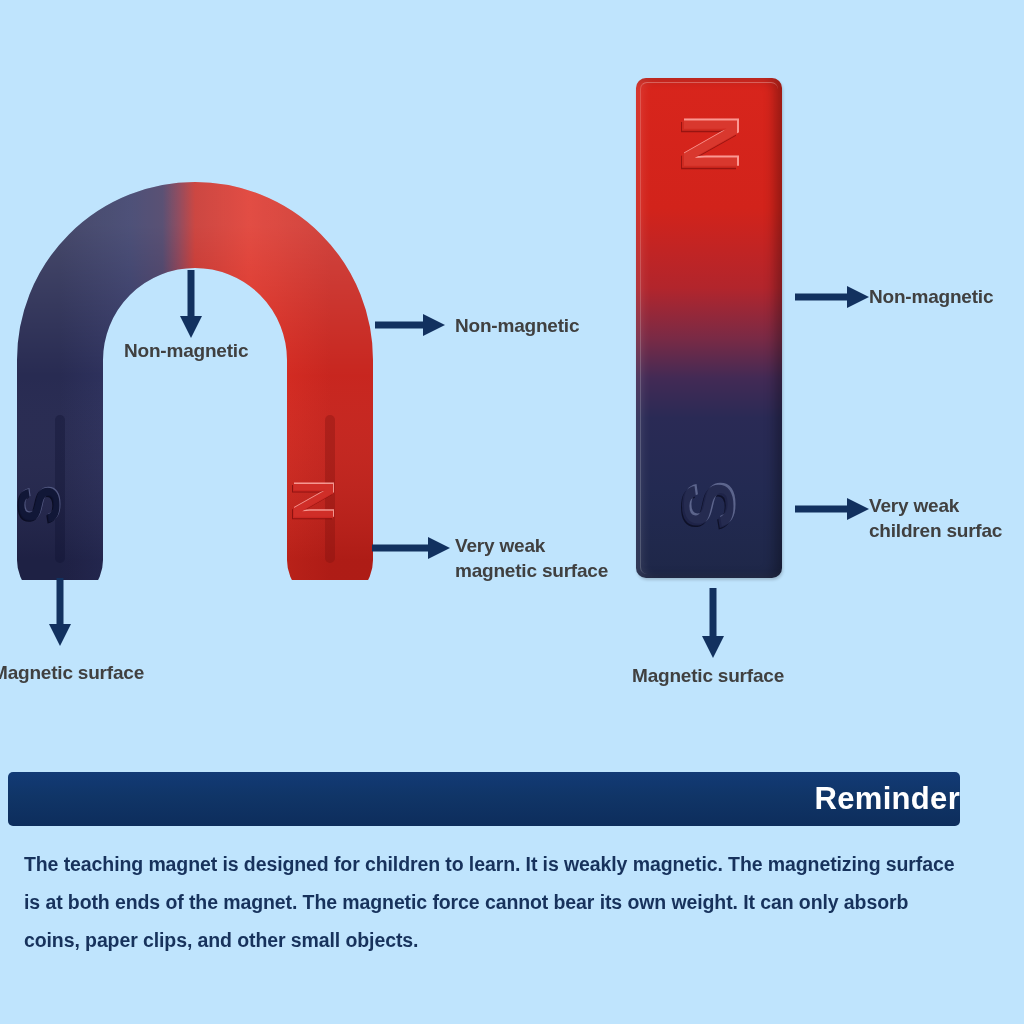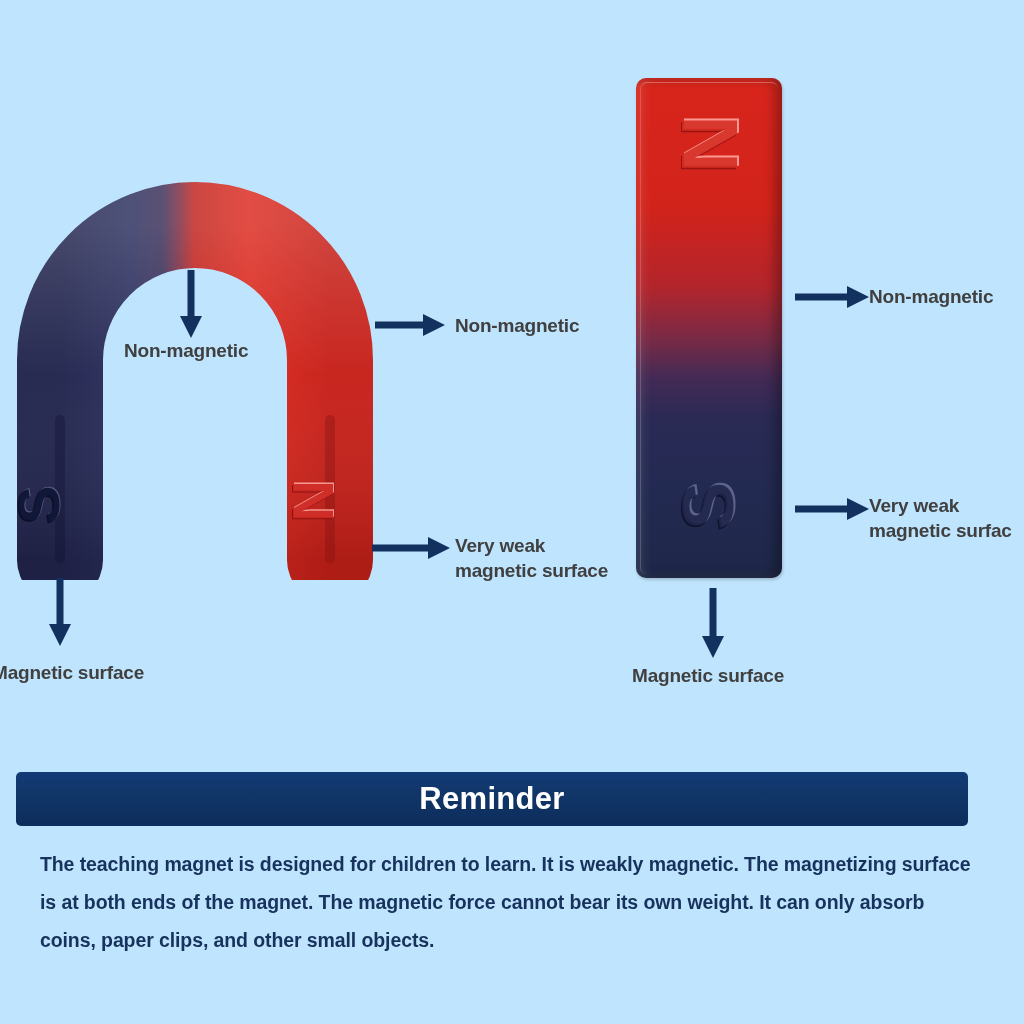--- a/index.html
+++ b/index.html
@@ -131,39 +131,39 @@
     letter-spacing: -0.2px;
   }
   .arrow {
     position: absolute;
   }
   .arrow svg { display:block; }
 
   
   #reminder-banner {
     position: absolute;
-    left: 16px;
+    left: 8px;
     top: 772px;
     width: 952px;
     height: 54px;
     background: linear-gradient(to bottom, #123a76 0%, #103567 45%, #0d2d5c 100%);
     border-radius: 5px;
     display: flex;
     align-items: center;
-    justify-content: center;
+    justify-content: flex-end;
   }
   #reminder-title {
     color: #ffffff;
     font-size: 31px;
     font-weight: 700;
     letter-spacing: 0.3px;
   }
   #reminder-body {
     position: absolute;
-    left: 40px;
+    left: 24px;
     top: 845px;
     width: 944px;
     color: #17325c;
     font-size: 19.5px;
     font-weight: 700;
     line-height: 38px;
     letter-spacing: -0.1px;
   }
 </style>
 </head>
@@ -252,21 +252,21 @@
     <div class="anno-label" style="left:869px; top:284px;">Non-magnetic</div>
 
     <div class="arrow" style="left:795px; top:496px;">
       <svg width="74" height="26" viewBox="0 0 74 26">
         <line x1="0" y1="13" x2="56" y2="13" stroke="#12315f" stroke-width="7"></line>
         <polygon points="74,13 52,2 52,24" fill="#12315f"></polygon>
       </svg>
     </div>
     <div class="anno-label" style="left:869px; top:493px;">
       <div>Very weak</div>
-      <div>magnetic surfac</div>
+      <div>children surfac</div>
     </div>
 
     <div class="arrow" style="left:700px; top:588px;">
       <svg width="26" height="70" viewBox="0 0 26 70">
         <line x1="13" y1="0" x2="13" y2="52" stroke="#12315f" stroke-width="7"></line>
         <polygon points="13,70 2,48 24,48" fill="#12315f"></polygon>
       </svg>
     </div>
     <div class="anno-label" style="left:632px; top:663px;">Magnetic surface</div>
 

